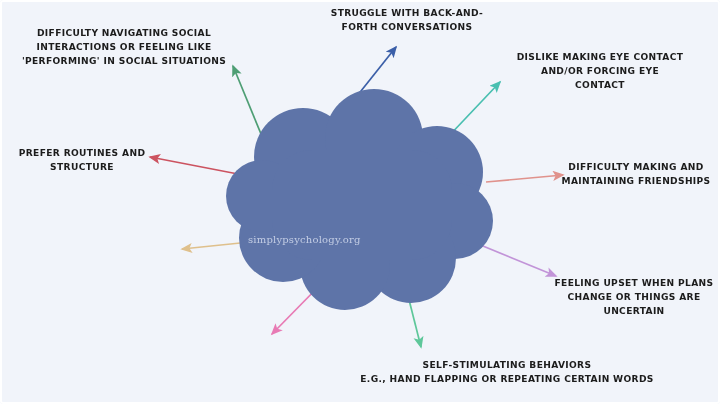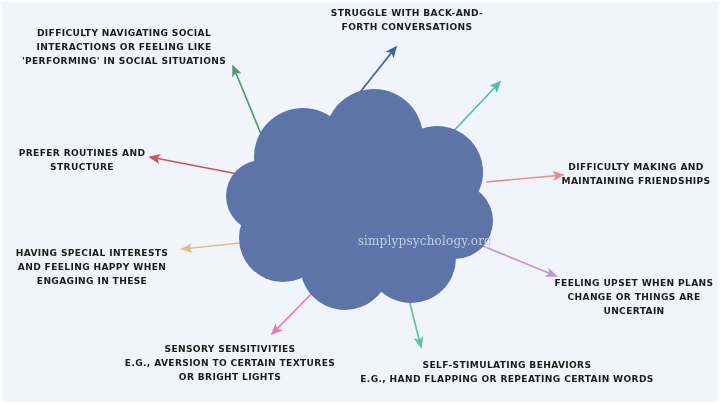--- a/index.html
+++ b/index.html
@@ -51,23 +51,23 @@
     font-size: 23.5px;
     font-weight: 700;
     letter-spacing: 1.3px;
     color: #f7f9fd;
   }
   #center-credit {
     position: absolute;
     left: 248px;
     top: 234px;
     width: 244px;
-    text-align: right;
+    text-align: left;
     font-family: "DejaVu Serif", "Liberation Serif", serif;
-    font-size: 12px;
+    font-size: 10px;
     letter-spacing: 0.2px;
     color: #c3cde4;
   }
 </style>
 </head>
 <body>
 
 <div id="canvas">
 
   <svg class="layer" viewBox="0 0 720 404">
@@ -134,35 +134,32 @@
 
   <div id="center-credit">simplypsychology.org</div>
 
   <div class="label" style="left:8px; top:26px; width:232px;">DIFFICULTY NAVIGATING SOCIAL
 INTERACTIONS OR FEELING LIKE
 'PERFORMING' IN SOCIAL SITUATIONS</div>
 
   <div class="label" style="left:312px; top:6px; width:190px;">STRUGGLE WITH BACK-AND-
 FORTH CONVERSATIONS</div>
 
+  <div class="label" style="left:494px; top:50px; width:212px;">DISLIKE MAKING EYE CONTACT
+AND/OR FORCING EYE
+CONTACT</div>
 
   <div class="label" style="left:556px; top:160px; width:160px;">DIFFICULTY MAKING AND
 MAINTAINING FRIENDSHIPS</div>
 
   <div class="label" style="left:552px; top:276px; width:164px;">FEELING UPSET WHEN PLANS
 CHANGE OR THINGS ARE
 UNCERTAIN</div>
 
   <div class="label" style="left:346px; top:358px; width:322px;">SELF-STIMULATING BEHAVIORS
 E.G., HAND FLAPPING OR REPEATING CERTAIN WORDS</div>
 
-  <div class="label" style="left:112px; top:342px; width:236px;">SENSORY SENSITIVITIES
-E.G., AVERSION TO CERTAIN TEXTURES
-OR BRIGHT LIGHTS</div>
 
-  <div class="label" style="left:4px; top:246px; width:176px;">HAVING SPECIAL INTERESTS
-AND FEELING HAPPY WHEN
-ENGAGING IN THESE</div>
 
   <div class="label" style="left:12px; top:146px; width:140px;">PREFER ROUTINES AND
 STRUCTURE</div>
 
 </div>
 
 </body></html>

